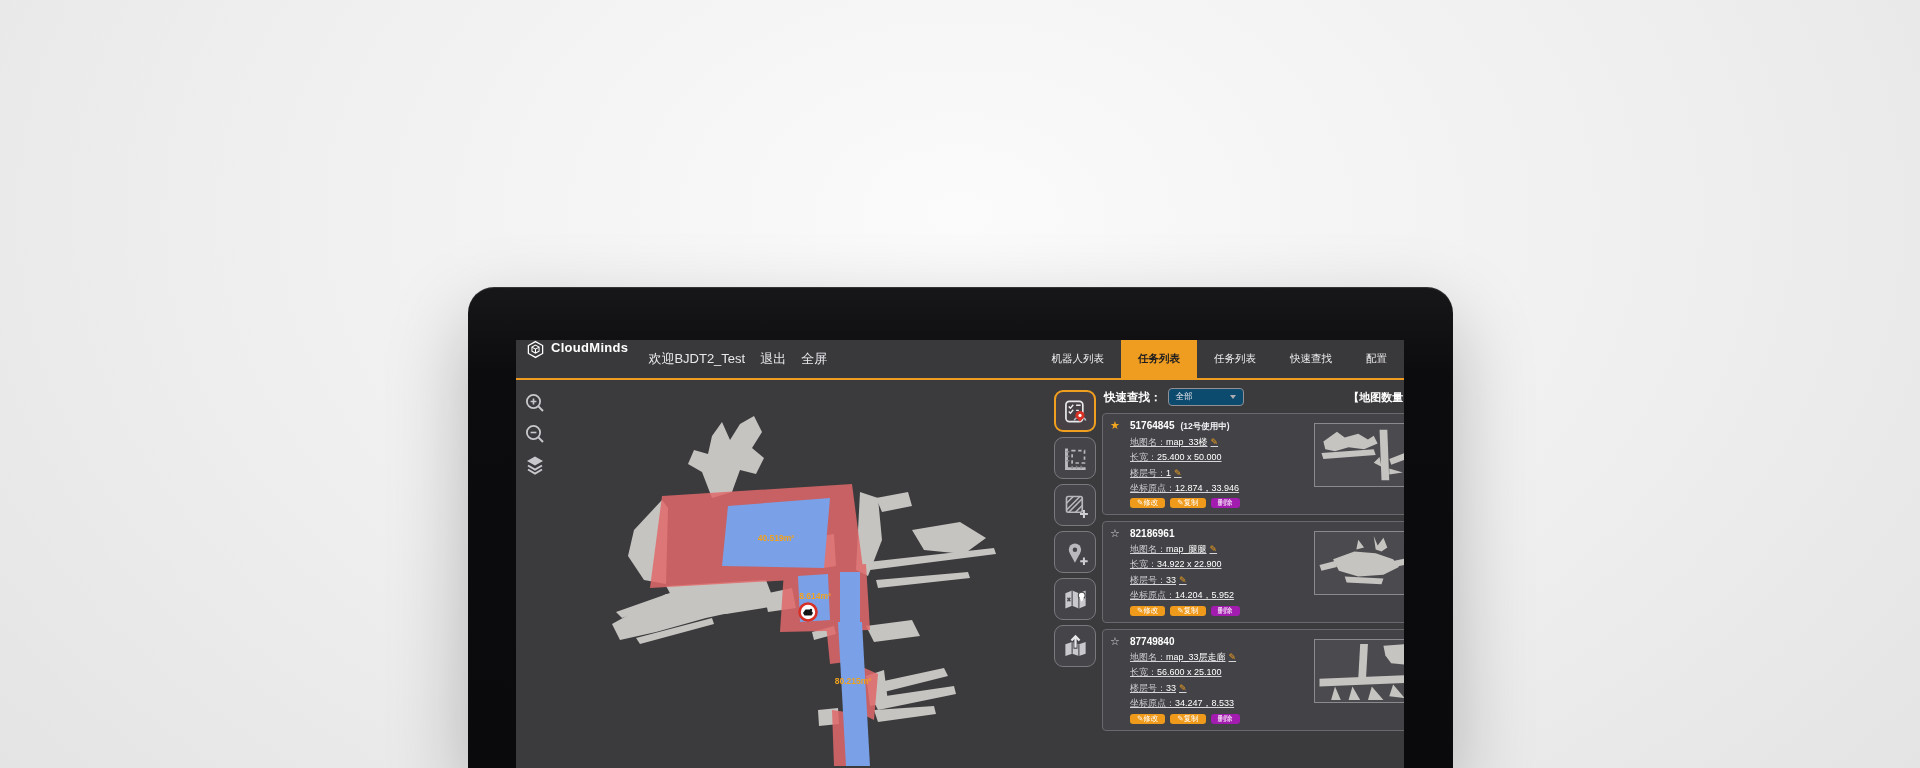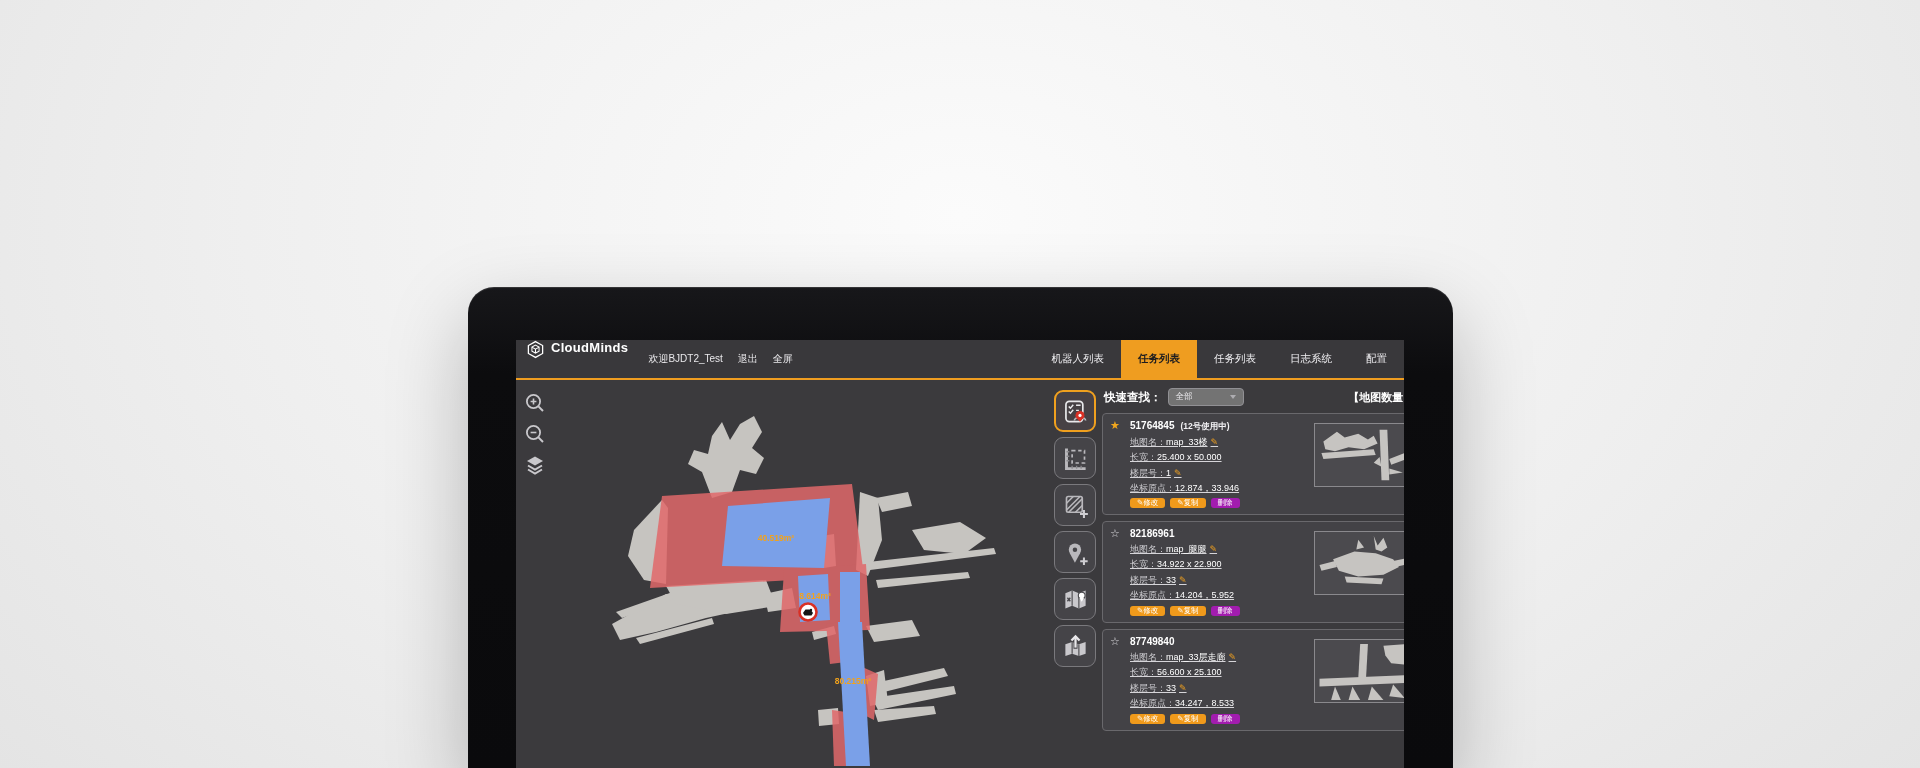--- a/index.html
+++ b/index.html
@@ -14,21 +14,21 @@
     box-shadow: 0 30px 80px rgba(0,0,0,.25), inset 0 1px 1px rgba(255,255,255,.14);
   }
   .screen { position:absolute; left:48px; top:53px; width:888px; height:428px;
     background:#3b3a3d; overflow:hidden; }
 
   
   .navbar { position:relative; height:40px; background:#39383b; display:flex; align-items:stretch;
     border-bottom:2px solid #ef9d20; padding-left:10px; }
   .brand { display:flex; align-items:flex-start; gap:6px; color:#fff; font-size:13px; font-weight:bold; letter-spacing:.3px; }
   .brand svg { width:19px; height:19px; }
-  .welcome-group { display:flex; align-items:center; gap:15px; margin-left:20px; font-size:10px; color:#e9e8eb; }
+  .welcome-group { display:flex; align-items:center; gap:15px; margin-left:20px; font-size:13px; color:#e9e8eb; }
   .welcome-group .link { cursor:pointer; }
   .nav-tabs { margin-left:auto; display:flex; align-items:stretch; font-size:10.5px; color:#f1f0f3; }
   .nav-tab { display:flex; align-items:center; padding:12px 17px; cursor:pointer; }
   .nav-tab[data-active="true"] { background:#ef9d20; color:#1e1d1f; font-weight:bold; }
 
   
   .content { position:relative; height:386px; }
 
   
   .map-controls { position:absolute; left:8px; top:12px; display:flex; flex-direction:column; gap:9px; z-index:5; }
@@ -41,21 +41,21 @@
   .toolstrip { position:absolute; left:538px; top:10px; width:46px; display:flex; flex-direction:column; gap:5px; }
   .tool-btn { width:42px; height:42px; background:#454448; border:1px solid #7a797d; border-radius:9px;
     display:flex; align-items:center; justify-content:center; cursor:pointer; }
   .tool-btn[data-active="true"] { border:2px solid #f0a01e; background:#474145; }
   .tool-btn svg { width:27px; height:27px; }
 
   
   .right-panel { position:absolute; left:586px; top:6px; width:324px; }
   .panel-header { display:flex; align-items:center; margin:2px 2px 7px 2px; }
   .qf-label { font-size:11.5px; font-weight:bold; color:#fff; }
-  .filter-select { margin-left:6px; width:76px; height:18px; background:#737373; border:1px solid #919094;
+  .filter-select { margin-left:6px; width:76px; height:18px; background:#0c4a6e; border:1px solid #919094;
     border-radius:4px; color:#e9e8eb; font-size:8.5px; display:flex; align-items:center;
     justify-content:space-between; padding:0 7px; cursor:pointer;font-family:Liberation Mono, monospace; }
   .chevron { width:0; height:0; border-left:3.5px solid transparent; border-right:3.5px solid transparent;
     border-top:4.5px solid #aeadb1; }
   .map-count { margin-left:auto; font-size:11px; font-weight:bold; color:#fff; }
 
   .card { position:relative; height:102px; background:#434246; border:1px solid #69686c; border-radius:4px;
     margin-bottom:6px; padding:5px 7px 5px 7px; font-size:9px; color:#d6d5d9; }
   .card-head { display:flex; align-items:baseline; gap:6px; }
   .star { font-size:11px; cursor:pointer; width:14px; display:inline-block; }
@@ -95,21 +95,21 @@
       </div>
       <div class="welcome-group">
         <span>欢迎BJDT2_Test</span>
         <span class="link">退出</span>
         <span class="link">全屏</span>
       </div>
       <div class="nav-tabs">
         <div class="nav-tab" data-active="false">机器人列表</div>
         <div class="nav-tab" data-active="true">任务列表</div>
         <div class="nav-tab" data-active="false">任务列表</div>
-        <div class="nav-tab" data-active="false">日志系统</div>
+        <div class="nav-tab" data-active="false">快速查找</div>
         <div class="nav-tab" data-active="false">配置</div>
       </div>
     </div>
 
     <div class="content">
 
       <div class="map-controls">
         <svg class="ctl" viewBox="0 0 22 22">
           <circle cx="9.5" cy="9.5" r="6.6" fill="none" stroke="#c9c8cc" stroke-width="1.8"></circle>
           <line x1="14.4" y1="14.4" x2="19" y2="19" stroke="#c9c8cc" stroke-width="2"></line>

